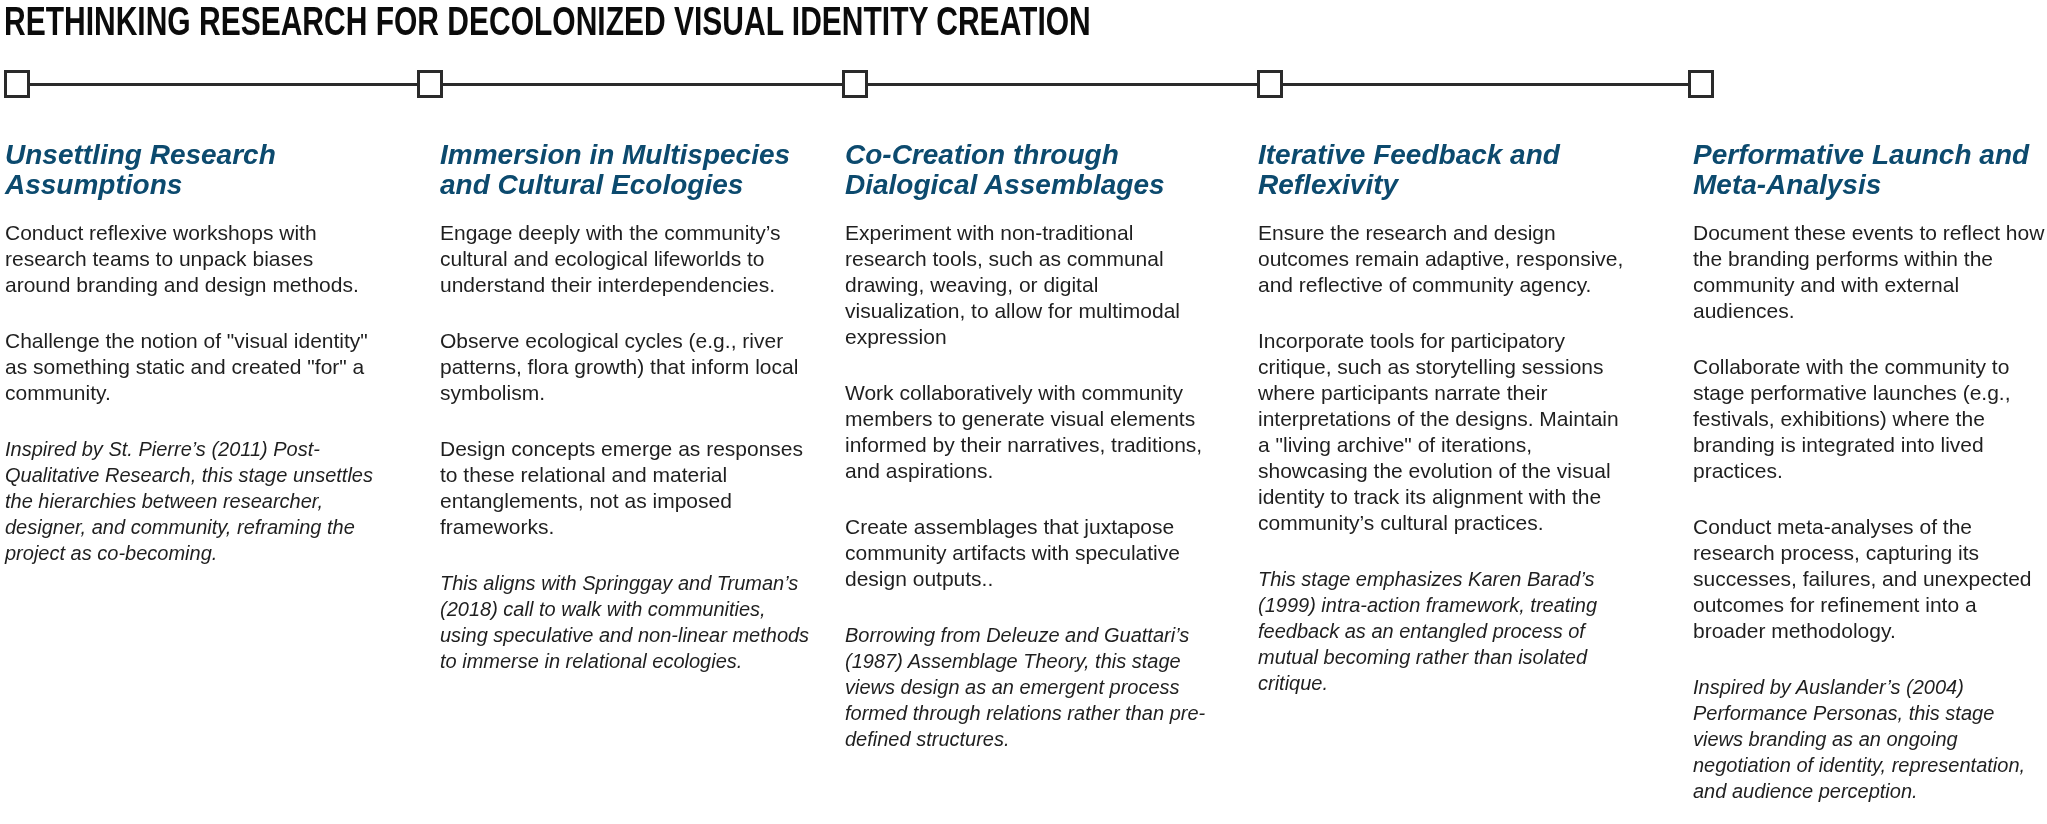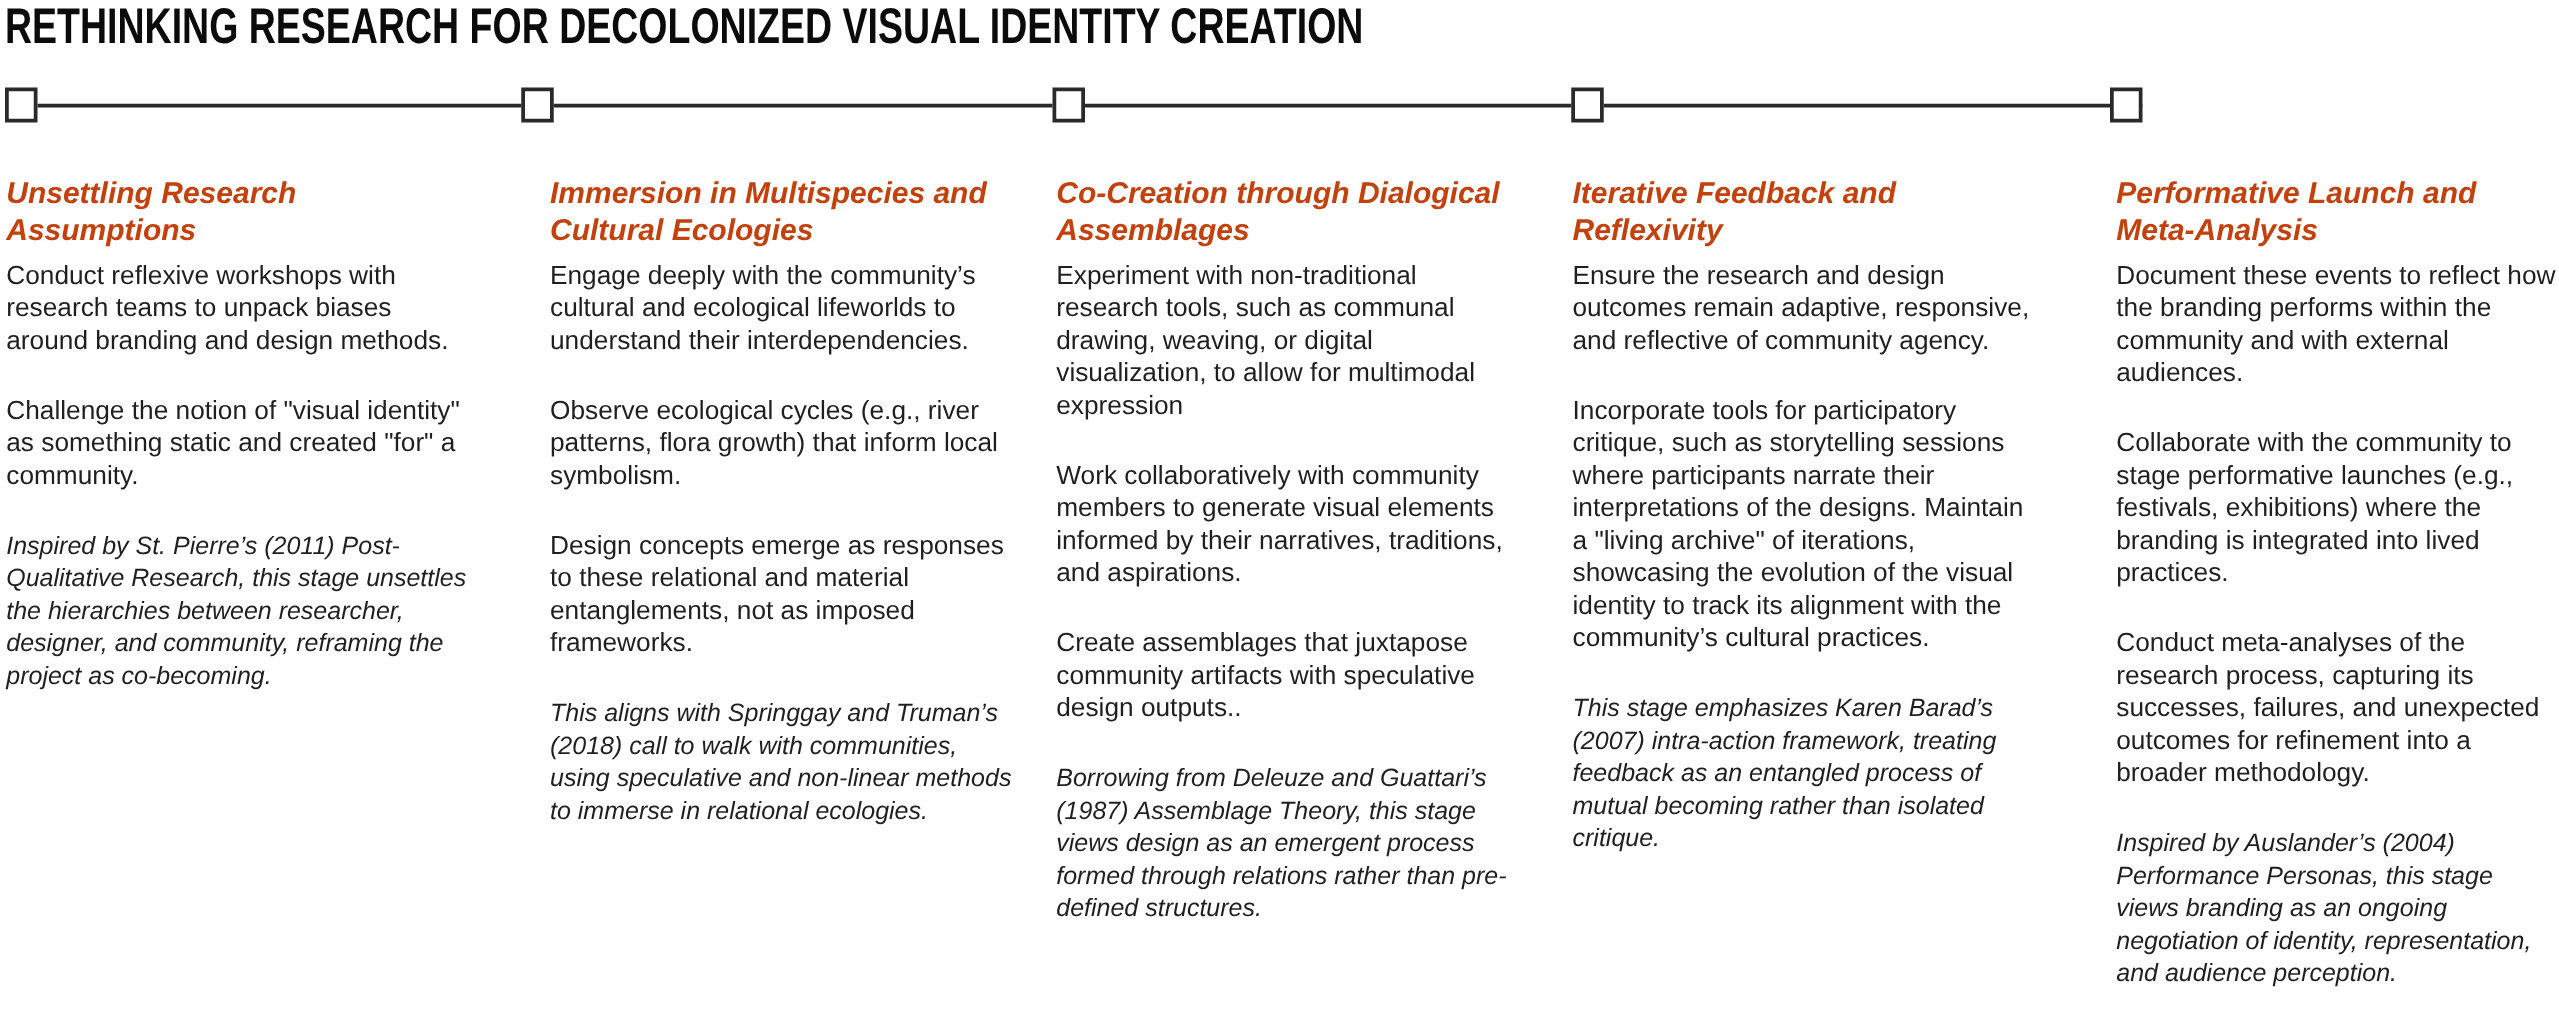--- a/index.html
+++ b/index.html
@@ -54,26 +54,26 @@
 
   
   .stage { position: absolute; top: 140px; }
   .s1 { left: 5px;    width: 368px; }
   .s2 { left: 440px;  width: 372px; }
   .s3 { left: 845px;  width: 368px; }
   .s4 { left: 1258px; width: 370px; }
   .s5 { left: 1693px; width: 354px; }
 
   .stage h2 {
-    font-size: 24px;
+    font-size: 28px;
     line-height: 30px;
     font-weight: 700;
     font-style: italic;
-    color: #c2410c;
-    margin: 0 0 8px 0;
+    color: #0c4a6e;
+    margin: 0 0 20px 0;
   }
   .stage p {
     font-size: 21px;
     line-height: 26px;
     color: #1f1f1f;
     margin: 0 0 30px 0;
   }
   .stage p.note {
     font-style: italic;
     font-size: 20px;
@@ -119,21 +119,21 @@
     <p>Experiment with non-traditional research tools, such as communal drawing, weaving, or digital visualization, to allow for multimodal expression</p>
     <p>Work collaboratively with community members to generate visual elements informed by their narratives, traditions, and aspirations.</p>
     <p>Create assemblages that juxtapose community artifacts with speculative design outputs..</p>
     <p class="note">Borrowing from Deleuze and Guattari’s (1987) Assemblage Theory, this stage views design as an emergent process formed through relations rather than pre-defined structures.</p>
   </section>
 
   <section class="stage s4">
     <h2>Iterative Feedback and Reflexivity</h2>
     <p>Ensure the research and design outcomes remain adaptive, responsive, and reflective of community agency.</p>
     <p>Incorporate tools for participatory critique, such as storytelling sessions where participants narrate their interpretations of the designs. Maintain a "living archive" of iterations, showcasing the evolution of the visual identity to track its alignment with the community’s cultural practices.</p>
-    <p class="note">This stage emphasizes Karen Barad’s (2007) intra-action framework, treating feedback as an entangled process of mutual becoming rather than isolated critique.</p>
+    <p class="note">This stage emphasizes Karen Barad’s (1999) intra-action framework, treating feedback as an entangled process of mutual becoming rather than isolated critique.</p>
   </section>
 
   <section class="stage s5">
     <h2>Performative Launch and Meta-Analysis</h2>
     <p>Document these events to reflect how the branding performs within the community and with external audiences.</p>
     <p>Collaborate with the community to stage performative launches (e.g., festivals, exhibitions) where the branding is integrated into lived practices.</p>
     <p>Conduct meta-analyses of the research process, capturing its successes, failures, and unexpected outcomes for refinement into a broader methodology.</p>
     <p class="note">Inspired by Auslander’s (2004) Performance Personas, this stage views branding as an ongoing negotiation of identity, representation, and audience perception.</p>
   </section>
 

